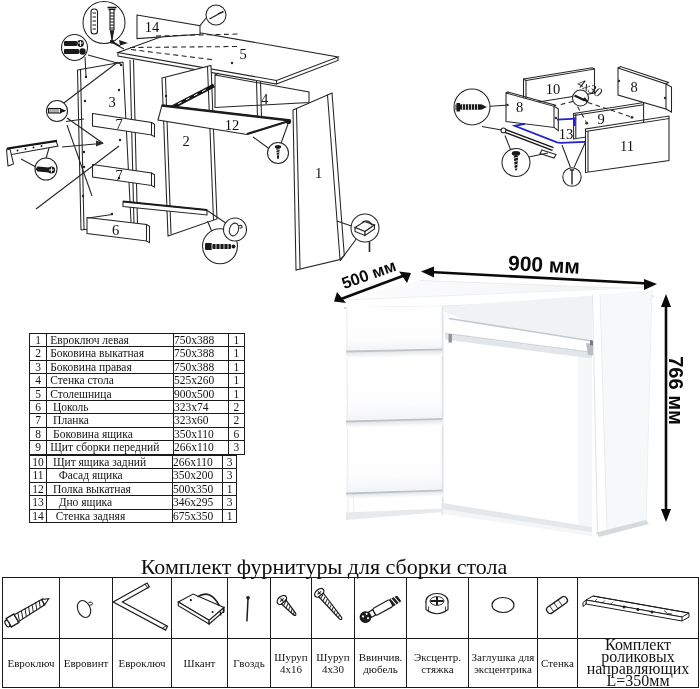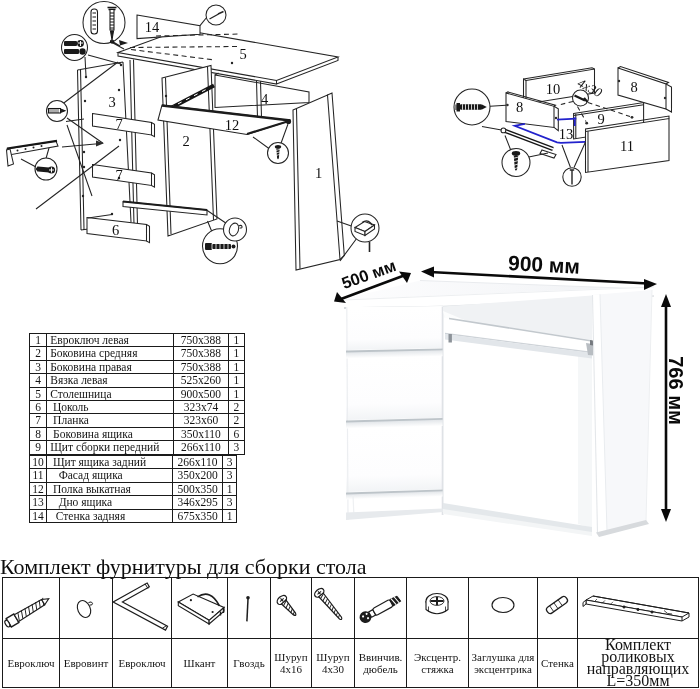--- a/index.html
+++ b/index.html
@@ -2,28 +2,28 @@
 <html><head>
 <meta charset="utf-8">
 <style>
 html,body{margin:0;padding:0;width:700px;height:689px;background:#fff;overflow:hidden}
 body{font-family:"Liberation Serif",serif;position:relative;color:#111}
 table{border-collapse:collapse;table-layout:fixed}
 .pt{position:absolute;left:29px;font-size:11.5px;color:#151515}
 .pt td{border:1px solid #1a1a1a;padding:0 0 0 0;height:12.4px;line-height:12.4px;overflow:hidden;white-space:nowrap}
 .pt td.n{text-align:center;padding:0}
 .pt td.nm{padding-left:3px}
-.pt td.sz{text-align:center}
+.pt td.sz{}
 .pt td.q{text-align:center}
 .hw{position:absolute;left:2px;top:577px;font-size:11px;color:#151515}
 .hw td{border:1px solid #1a1a1a;text-align:center;vertical-align:middle;padding:0;line-height:12px}
 .hw tr.ic td{height:60px}
 .hw tr.nm td{height:26px}
 .hw tr.qy td{height:21px;font-size:16.5px}
-.title{position:absolute;left:0;top:554px;width:648px;text-align:left;font-size:22px;color:#0d0d0d}
+.title{position:absolute;left:0;top:554px;width:648px;text-align:center;font-size:22px;color:#0d0d0d}
 </style>
 </head>
 <body>
 <svg width="700" height="689" viewBox="0 0 700 689" style="position:absolute;left:0;top:0">
 <g id="desk">
 
   <defs>
         <linearGradient id="topg" x1="0" y1="0" x2="1" y2="0">
     <stop offset="0" stop-color="#fdfdfe"></stop>
           <stop offset="0.55" stop-color="#f6f7f9"></stop>
@@ -422,33 +422,33 @@
     </colgroup>
 <tbody>
       <tr>
         <td class="n">1</td>
         <td class="nm">Евроключ левая</td>
         <td class="sz">750х388</td>
         <td class="q">1</td>
       </tr>
 <tr>
         <td class="n">2</td>
-        <td class="nm">Боковина средняя</td>
+        <td class="nm">Боковина выкатная</td>
         <td class="sz">750х388</td>
         <td class="q">1</td>
       </tr>
 <tr>
         <td class="n">3</td>
         <td class="nm">Боковина правая</td>
         <td class="sz">750х388</td>
         <td class="q">1</td>
       </tr>
 <tr>
         <td class="n">4</td>
-        <td class="nm">Вязка левая</td>
+        <td class="nm">Стенка стола</td>
         <td class="sz">525х260</td>
         <td class="q">1</td>
       </tr>
 <tr>
         <td class="n">5</td>
         <td class="nm">Столешница</td>
         <td class="sz">900х500</td>
         <td class="q">1</td>
       </tr>
 <tr>

